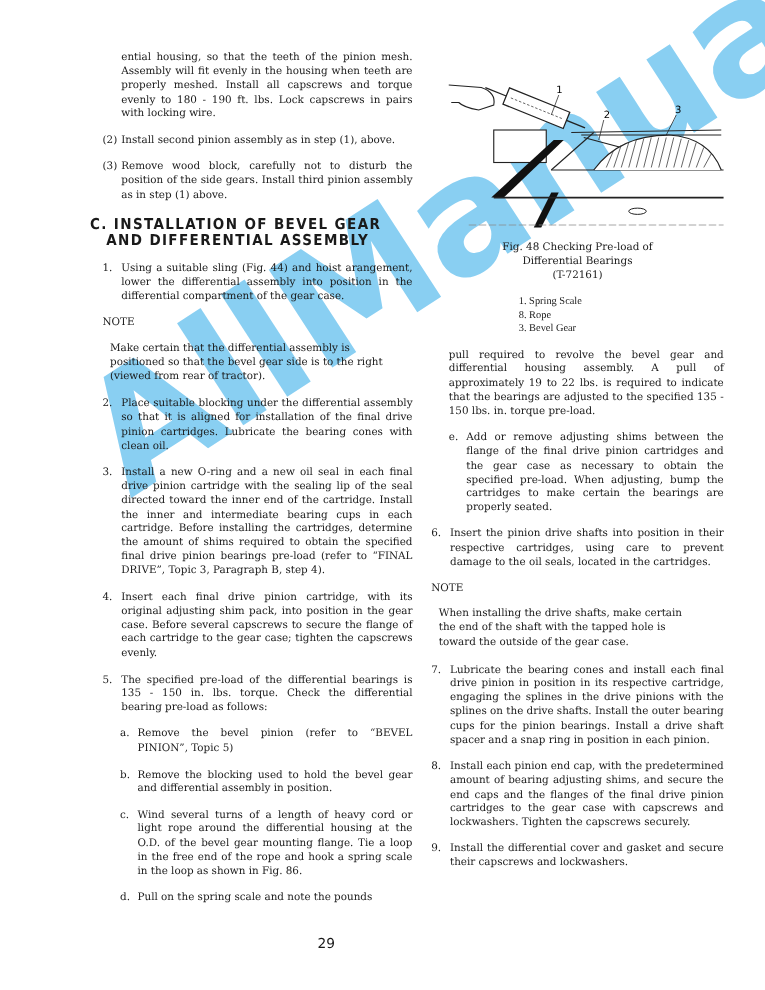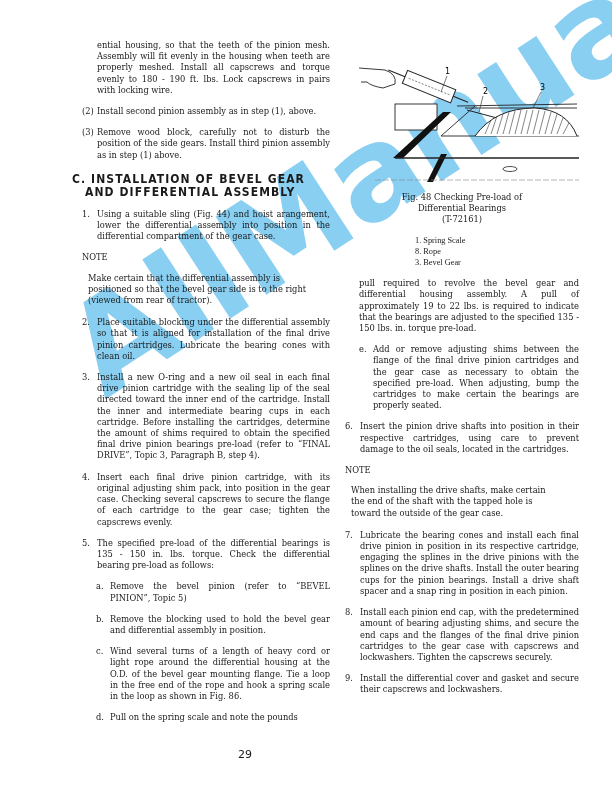--- a/index.html
+++ b/index.html
@@ -17,21 +17,21 @@
   .heading{font-family:"DejaVu Sans Condensed","DejaVu Sans","Liberation Sans",sans-serif;
            font-weight:bold;font-size:12px;line-height:13px;letter-spacing:1.1px;
            margin:12px 0 10px -10px;text-align:left;}
   .heading .l2{display:block;padding-left:13px;}
   .note-title{text-align:left;margin:2px 0 9px 0;}
   .note-body{padding:0 22px 0 6px;margin-bottom:11px;text-align:left;}
   .figure{position:relative;width:234px;height:140px;margin-top:6px;}
   .fig-caption{text-align:center;margin-top:6px;}
   .fig-legend{margin:9px 0 10px 70px;text-align:left;font-family:Liberation Serif, serif;}
   .page-number{position:absolute;left:0;width:490px;top:748px;text-align:center;
-               font-family:"DejaVu Sans","Liberation Sans",sans-serif;font-size:11px;}
+               font-family:"DejaVu Sans","Liberation Sans",sans-serif;font-size:11px;padding-left:16px;}
   .watermark{position:absolute;left:40px;top:300px;font-family:"DejaVu Sans","Liberation Sans",sans-serif;
              font-weight:bold;font-size:128px;color:#2aa8e8;opacity:0.55;
              transform:rotate(-33deg);transform-origin:left top;white-space:nowrap;pointer-events:none;
              letter-spacing:-2px;}
 </style>
 </head>
 <body>
 
 <div class="watermark">AllManual</div>
 
@@ -63,21 +63,21 @@
   <div class="item">
     <span class="n">2.</span>
     <p>Place suitable blocking under the differential assembly so that it is aligned for installation of the final drive pinion cartridges. Lubricate the bearing cones with clean oil.</p>
   </div>
   <div class="item">
     <span class="n">3.</span>
     <p>Install a new O-ring and a new oil seal in each final drive pinion cartridge with the sealing lip of the seal directed toward the inner end of the cartridge. Install the inner and intermediate bearing cups in each cartridge. Before installing the cartridges, determine the amount of shims required to obtain the specified final drive pinion bearings pre-load (refer to “FINAL DRIVE”, Topic 3, Paragraph B, step 4).</p>
   </div>
   <div class="item">
     <span class="n">4.</span>
-    <p>Insert each final drive pinion cartridge, with its original adjusting shim pack, into position in the gear case. Checking several capscrews to secure the flange of each cartridge to the gear case; tighten the capscrews evenly.</p>
+    <p>Insert each final drive pinion cartridge, with its original adjusting shim pack, into position in the gear case. Before several capscrews to secure the flange of each cartridge to the gear case; tighten the capscrews evenly.</p>
   </div>
   <div class="item">
     <span class="n">5.</span>
     <p>The specified pre-load of the differential bearings is 135 - 150 in. lbs. torque. Check the differential bearing pre-load as follows:</p>
   </div>
 
   <div class="sub">
     <span class="n">a.</span>
     <p>Remove the bevel pinion (refer to “BEVEL PINION”, Topic 5)</p>
   </div>

